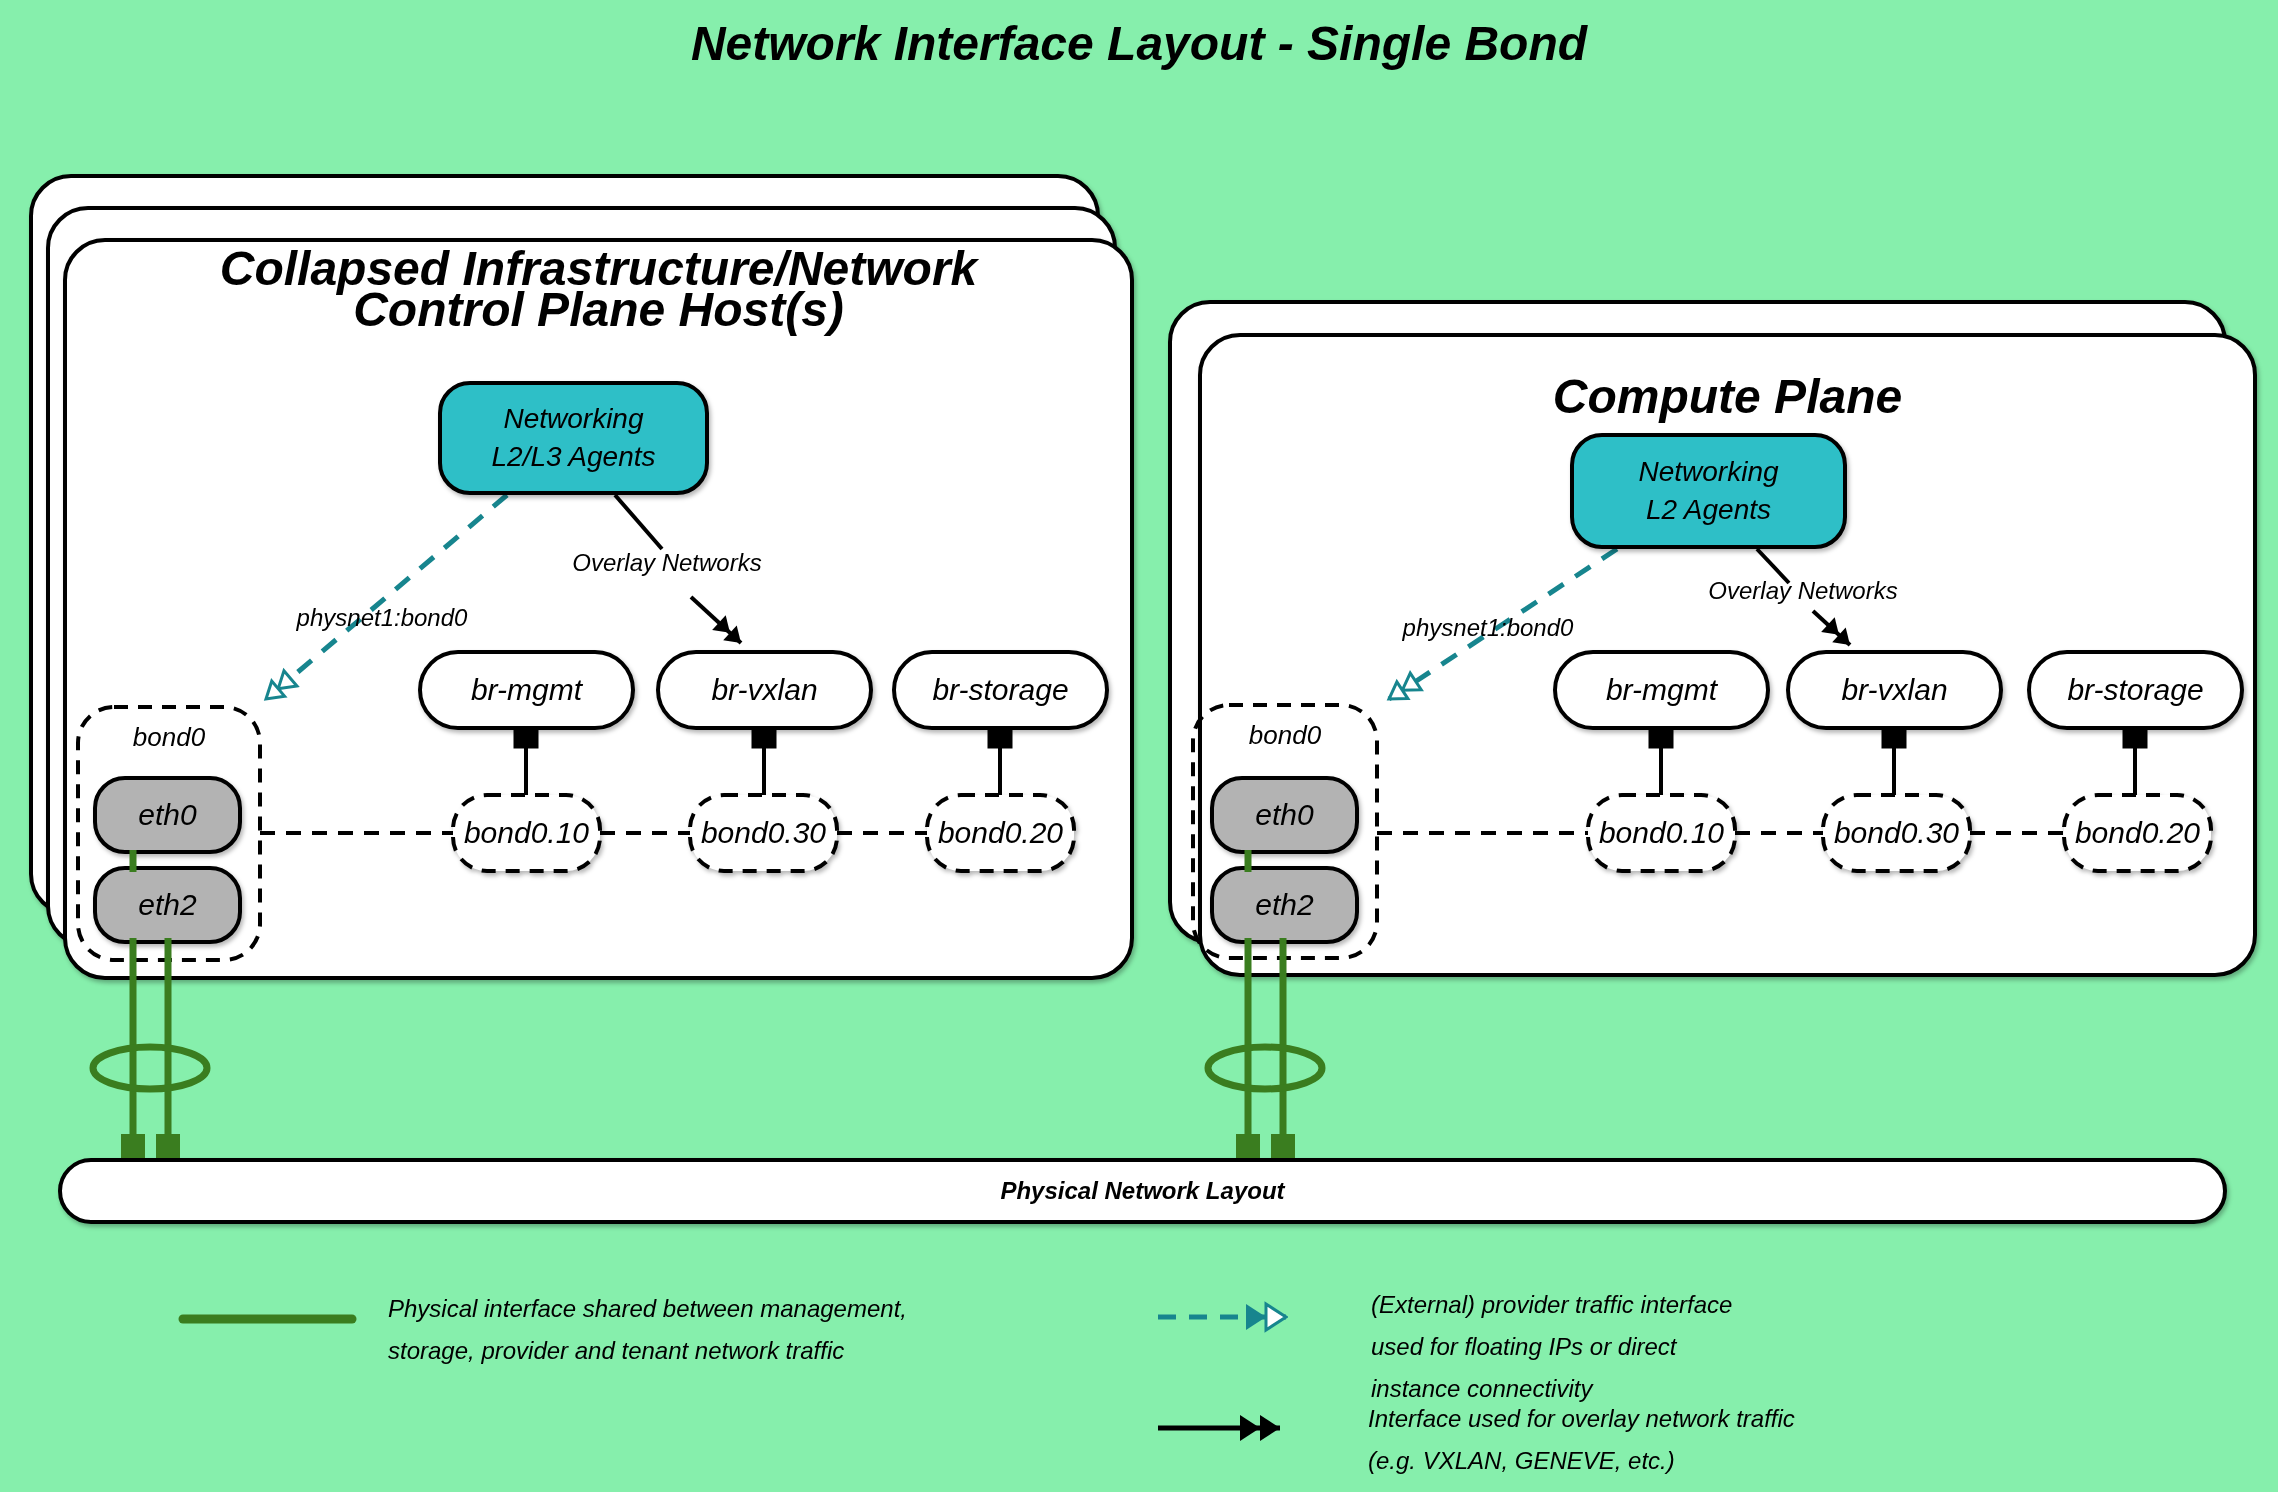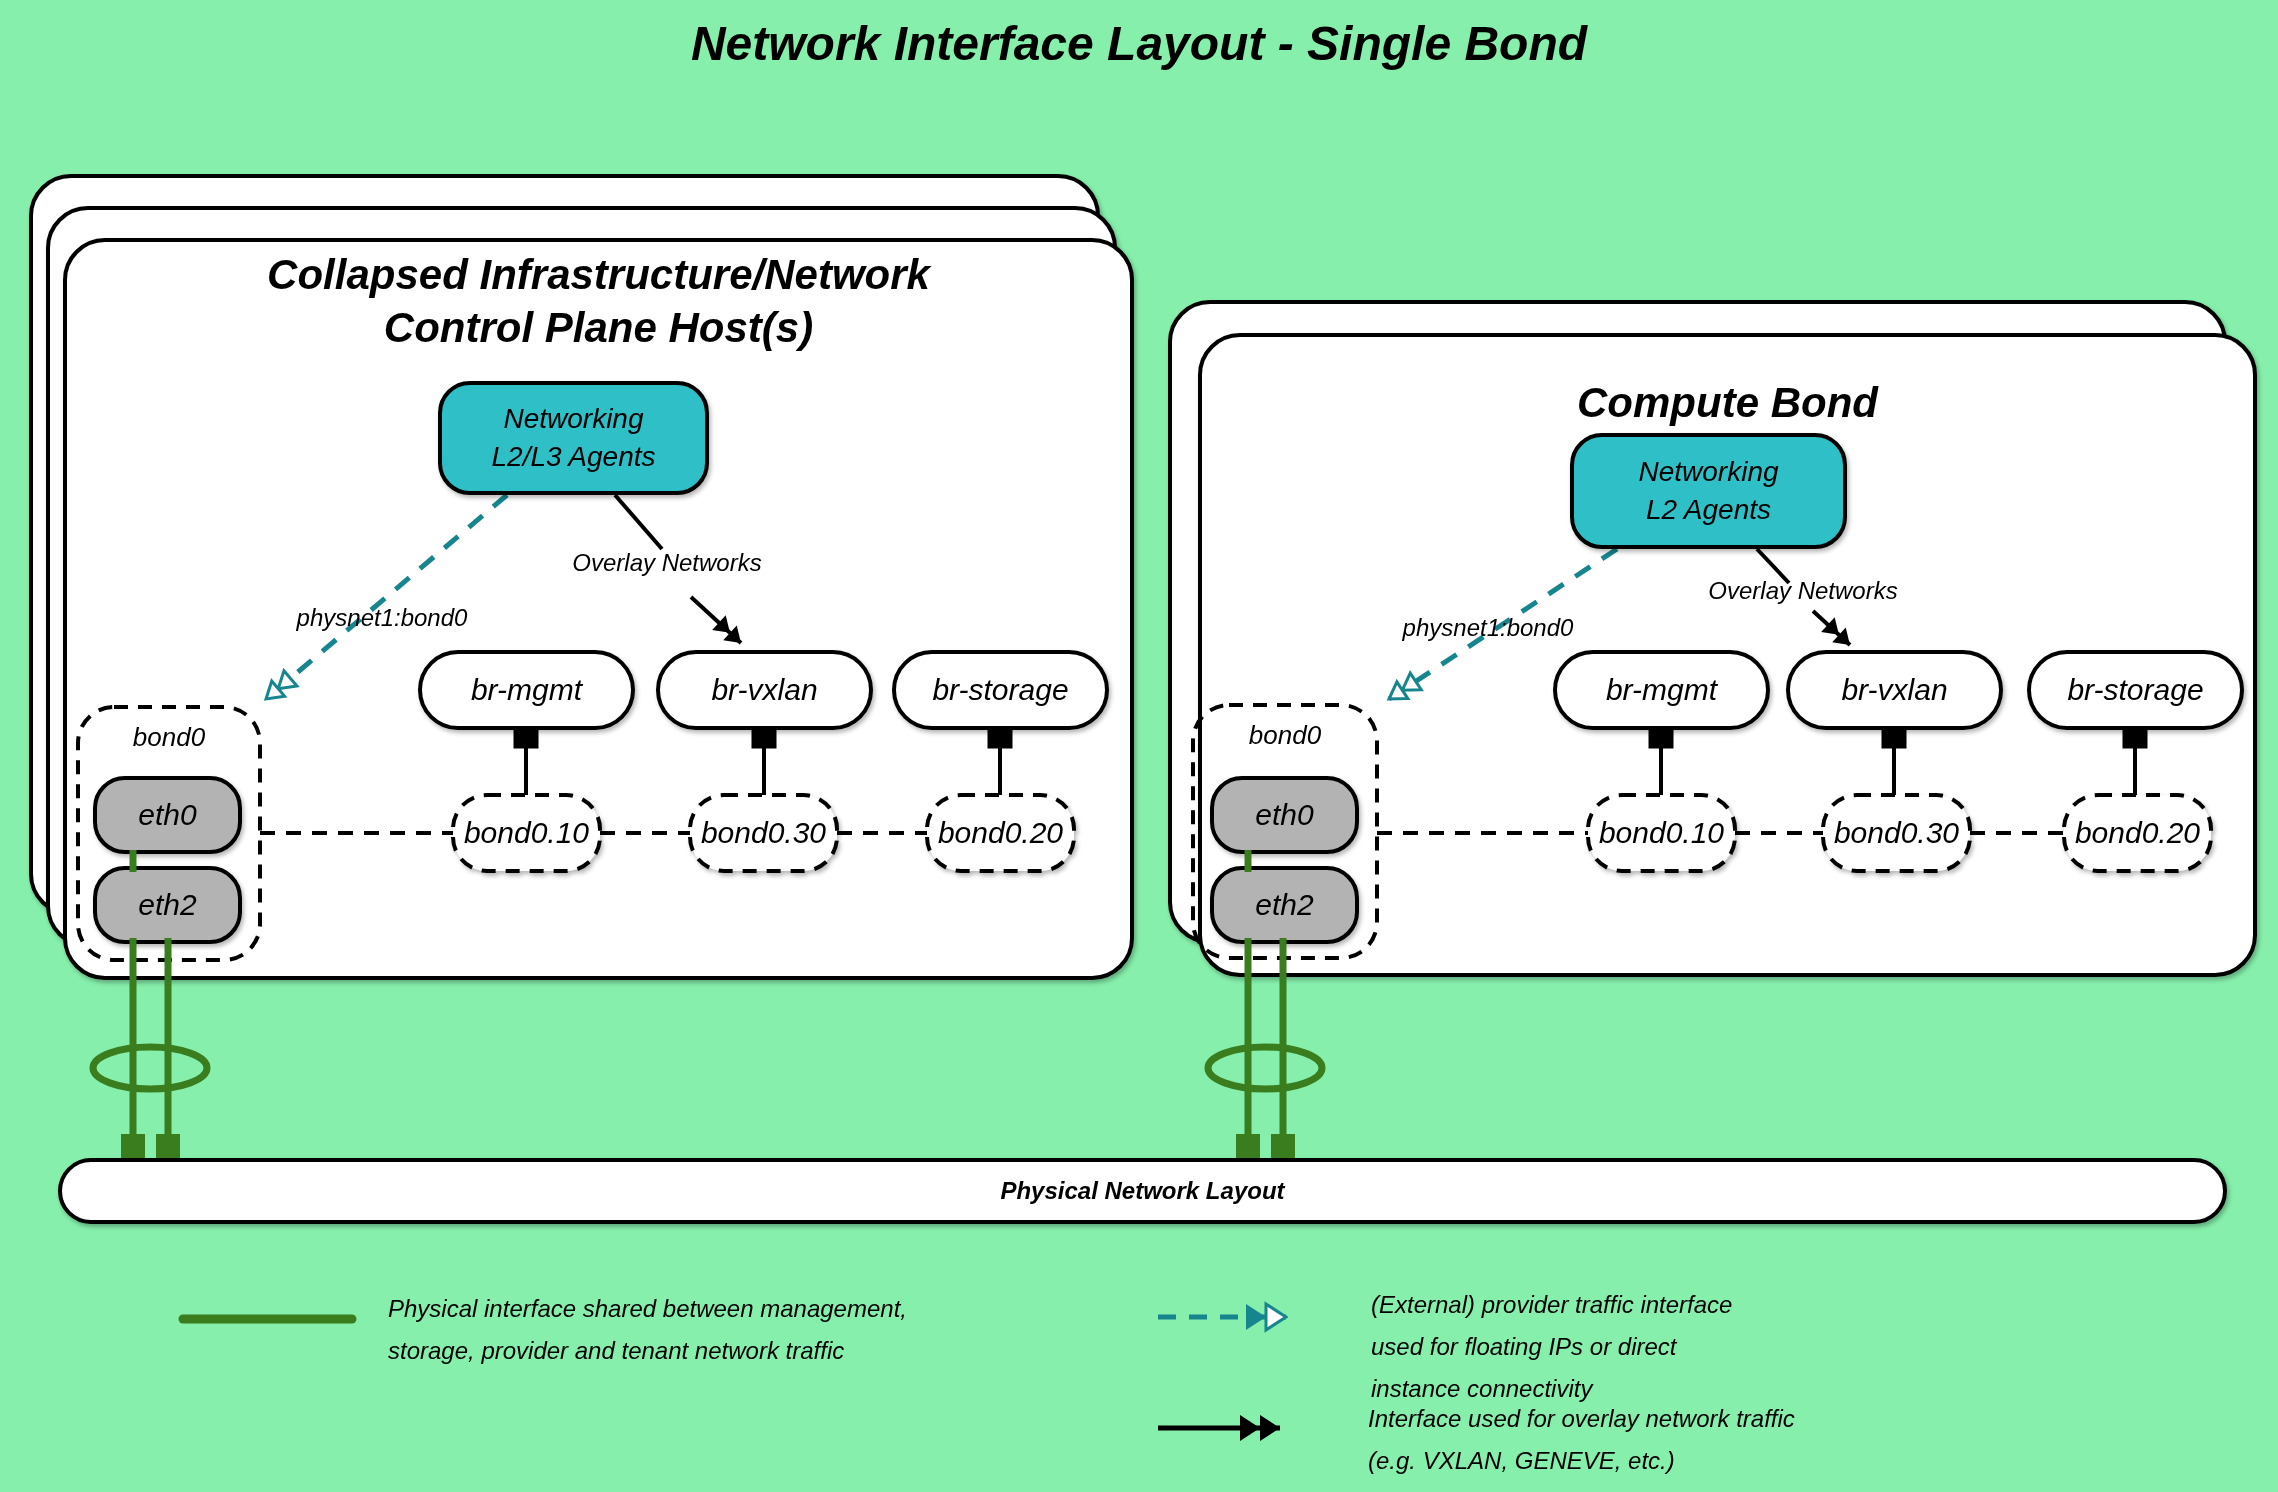--- a/index.html
+++ b/index.html
@@ -7,21 +7,21 @@
     position:relative;width:2278px;height:1492px;background:#86efac;
     font-family:"Liberation Sans",sans-serif;color:#000;overflow:hidden;font-style:italic;
   }
   #diagram-svg{position:absolute;left:0;top:0;z-index:1;}
   .lbl{position:absolute;z-index:5;color:#000;}
   .ctr{text-align:center;}
   .flexc{display:flex;align-items:center;justify-content:center;text-align:center;}
   .pre{white-space:pre-line;}
   .sh{filter:drop-shadow(2px 3px 2px rgba(0,0,0,0.28));}
   .pagetitle{font-size:48px;font-weight:bold;}
-  .hosttitle{font-size:42px;font-weight:bold;line-height:53px;}
+  .hosttitle{font-size:48px;font-weight:bold;line-height:41px;}
   .agenttxt{font-size:28px;line-height:38px;}
   .bridgetxt{font-size:30px;}
   .vlantxt{font-size:30px;}
   .ethtxt{font-size:30px;}
   .bondtxt{font-size:26px;}
   .edgetxt{font-size:24px;}
   .switchtxt{font-size:24px;font-weight:bold;}
   .legendtxt{font-size:24px;line-height:42px;}
 </style>
 </head>
@@ -141,21 +141,21 @@
 
     <line x1="183" y1="1319" x2="352" y2="1319" stroke="#3A7D1F" stroke-width="9" stroke-linecap="round"></line>
     <line x1="1158" y1="1317" x2="1286" y2="1317" stroke="#17858E" stroke-width="5" stroke-dasharray="18 13" marker-end="url(#mTealLegend)"></line>
     <line x1="1158" y1="1428" x2="1280" y2="1428" stroke="#000" stroke-width="5" marker-end="url(#mBlackLegend)"></line>
   </svg>
 
   <div class="lbl ctr pagetitle" style="left:0;top:16px;width:2278px;">Network Interface Layout - Single Bond</div>
 
   <div class="lbl ctr hosttitle pre" style="left:65px;top:248px;width:1067px;">Collapsed Infrastructure/Network
 Control Plane Host(s)</div>
-  <div class="lbl ctr hosttitle pre" style="left:1200px;top:376px;width:1055px;">Compute Bond</div>
+  <div class="lbl ctr hosttitle pre" style="left:1200px;top:376px;width:1055px;">Compute Plane</div>
 
   <div class="lbl flexc agenttxt pre" style="left:440px;top:383px;width:267px;height:110px;">Networking
 L2/L3 Agents</div>
   <div class="lbl flexc agenttxt pre" style="left:1572px;top:435px;width:273px;height:112px;">Networking
 L2 Agents</div>
 
   <div class="lbl ctr edgetxt" style="left:262px;top:604px;width:240px;">physnet1:bond0</div>
   <div class="lbl ctr edgetxt" style="left:1368px;top:614px;width:240px;">physnet1:bond0</div>
   <div class="lbl ctr edgetxt" style="left:545px;top:549px;width:244px;">Overlay Networks</div>
   <div class="lbl ctr edgetxt" style="left:1681px;top:577px;width:244px;">Overlay Networks</div>

